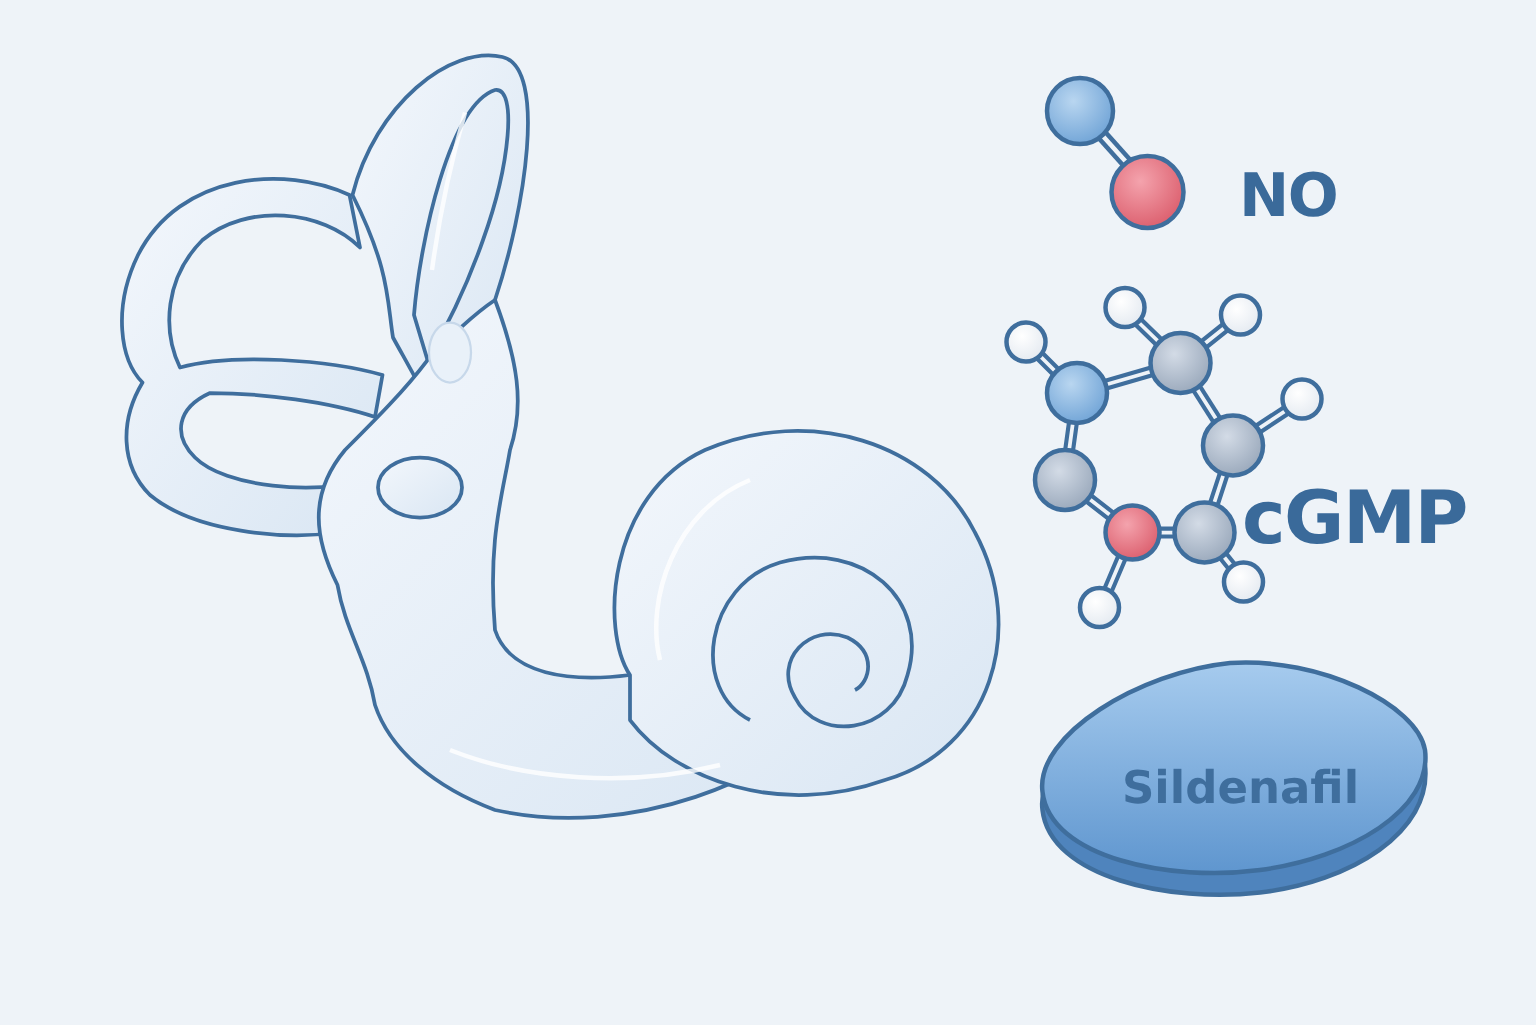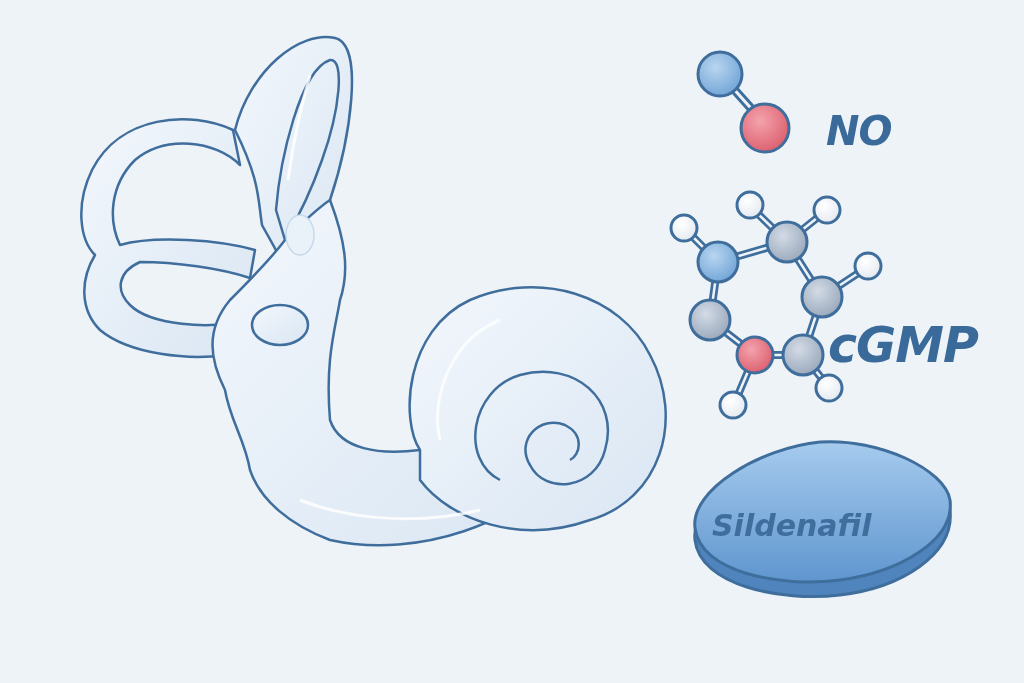--- a/index.html
+++ b/index.html
@@ -1,30 +1,30 @@
 <!DOCTYPE html>
 <html><head>
   <meta charset="utf-8">
   <style>
     html, body { margin: 0; padding: 0; }
     body {
       width: 1024px; height: 683px; overflow: hidden;
       background: #eef3f8;
       font-family: "DejaVu Sans", sans-serif;
     }
-    .canvas { position: relative; width: 1024px; height: 554px; font-style: italic; }
+    .canvas { position: relative; width: 1024px; height: 554px; }
     svg.main { position: absolute; left: 0; top: 0; }
     .label {
       position: absolute; font-family: "DejaVu Sans", sans-serif;
       font-weight: bold; color: #3a6a9a;
     }
     .no-label { left: 826px; top: 108px; font-size: 40px; letter-spacing: -1px; }
     .cgmp-label { left: 828px; top: 317px; font-size: 49px; letter-spacing: -1px; }
     .pill-label {
-      position: absolute; left: 712px; top: 508px; width: 230px; 
+      position: absolute; left: 712px; top: 508px; width: 230px; text-align: center;
       font-family: "DejaVu Sans", sans-serif; font-weight: bold; font-size: 30px;
       color: #3f6e9d;
     }
   </style>
 </head>
 <body>
 
 <div class="canvas">
   <svg class="main" width="1024" height="683" viewBox="0 0 1024 683">
     <defs>

